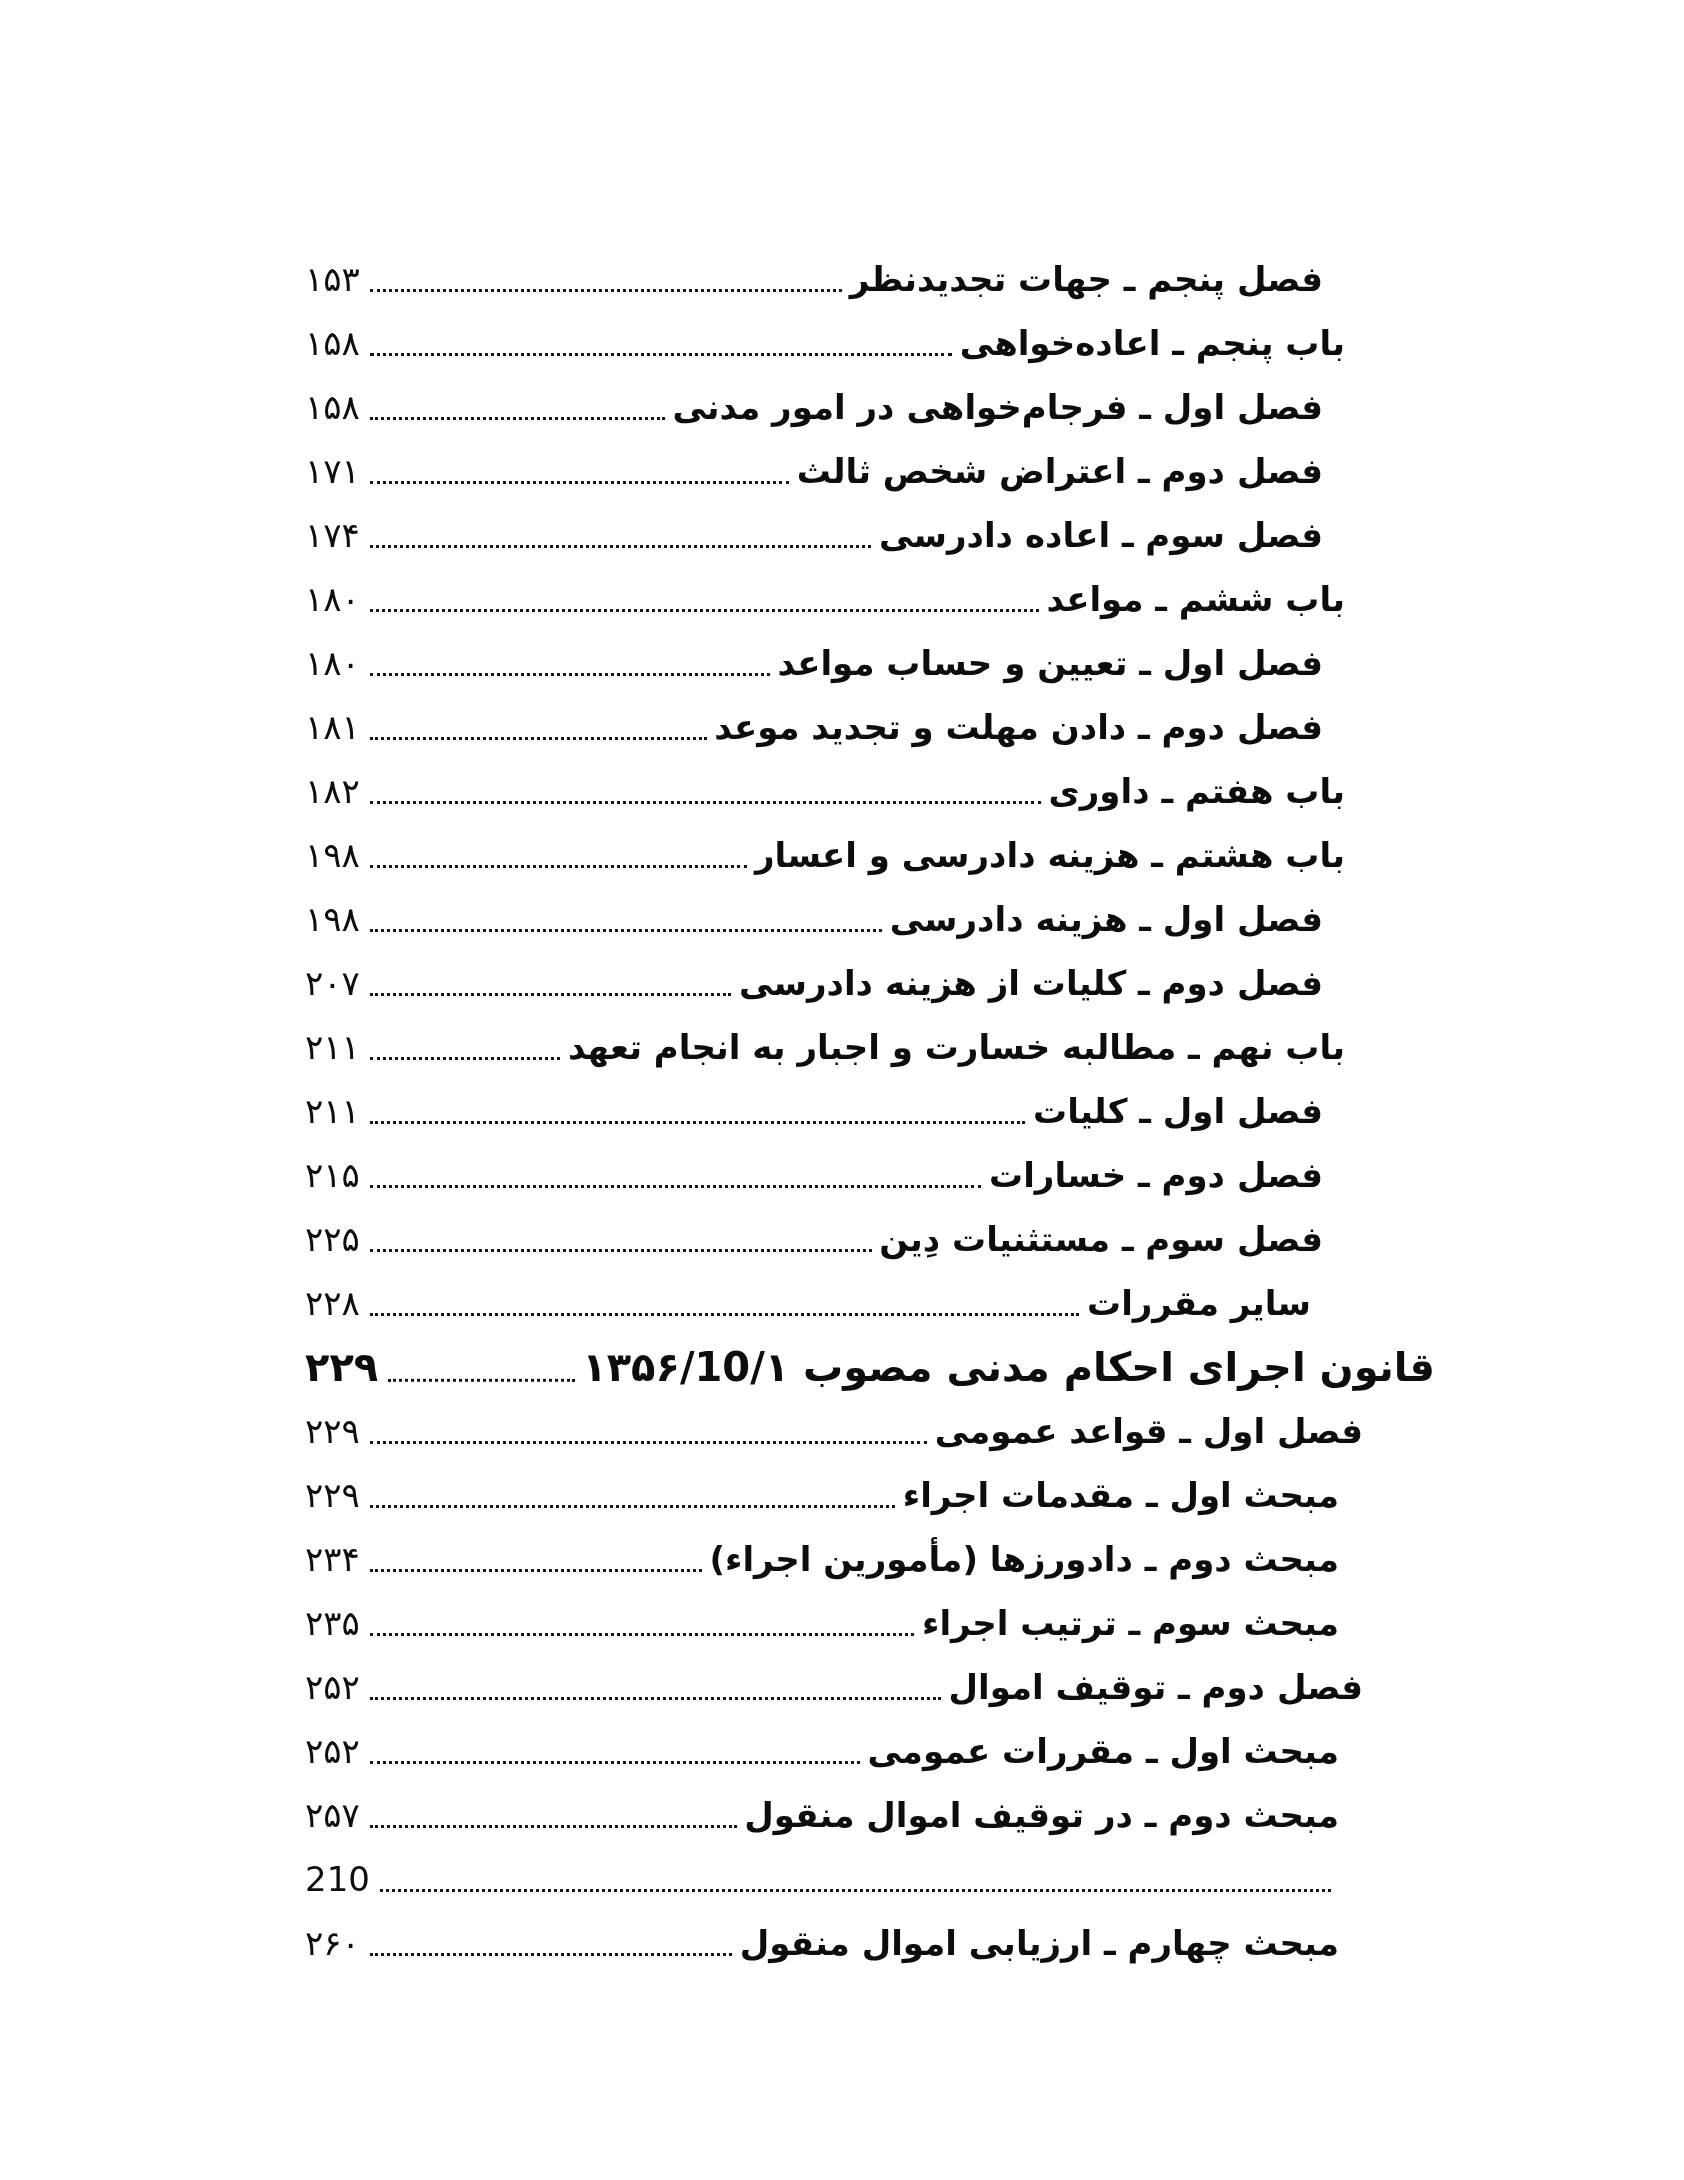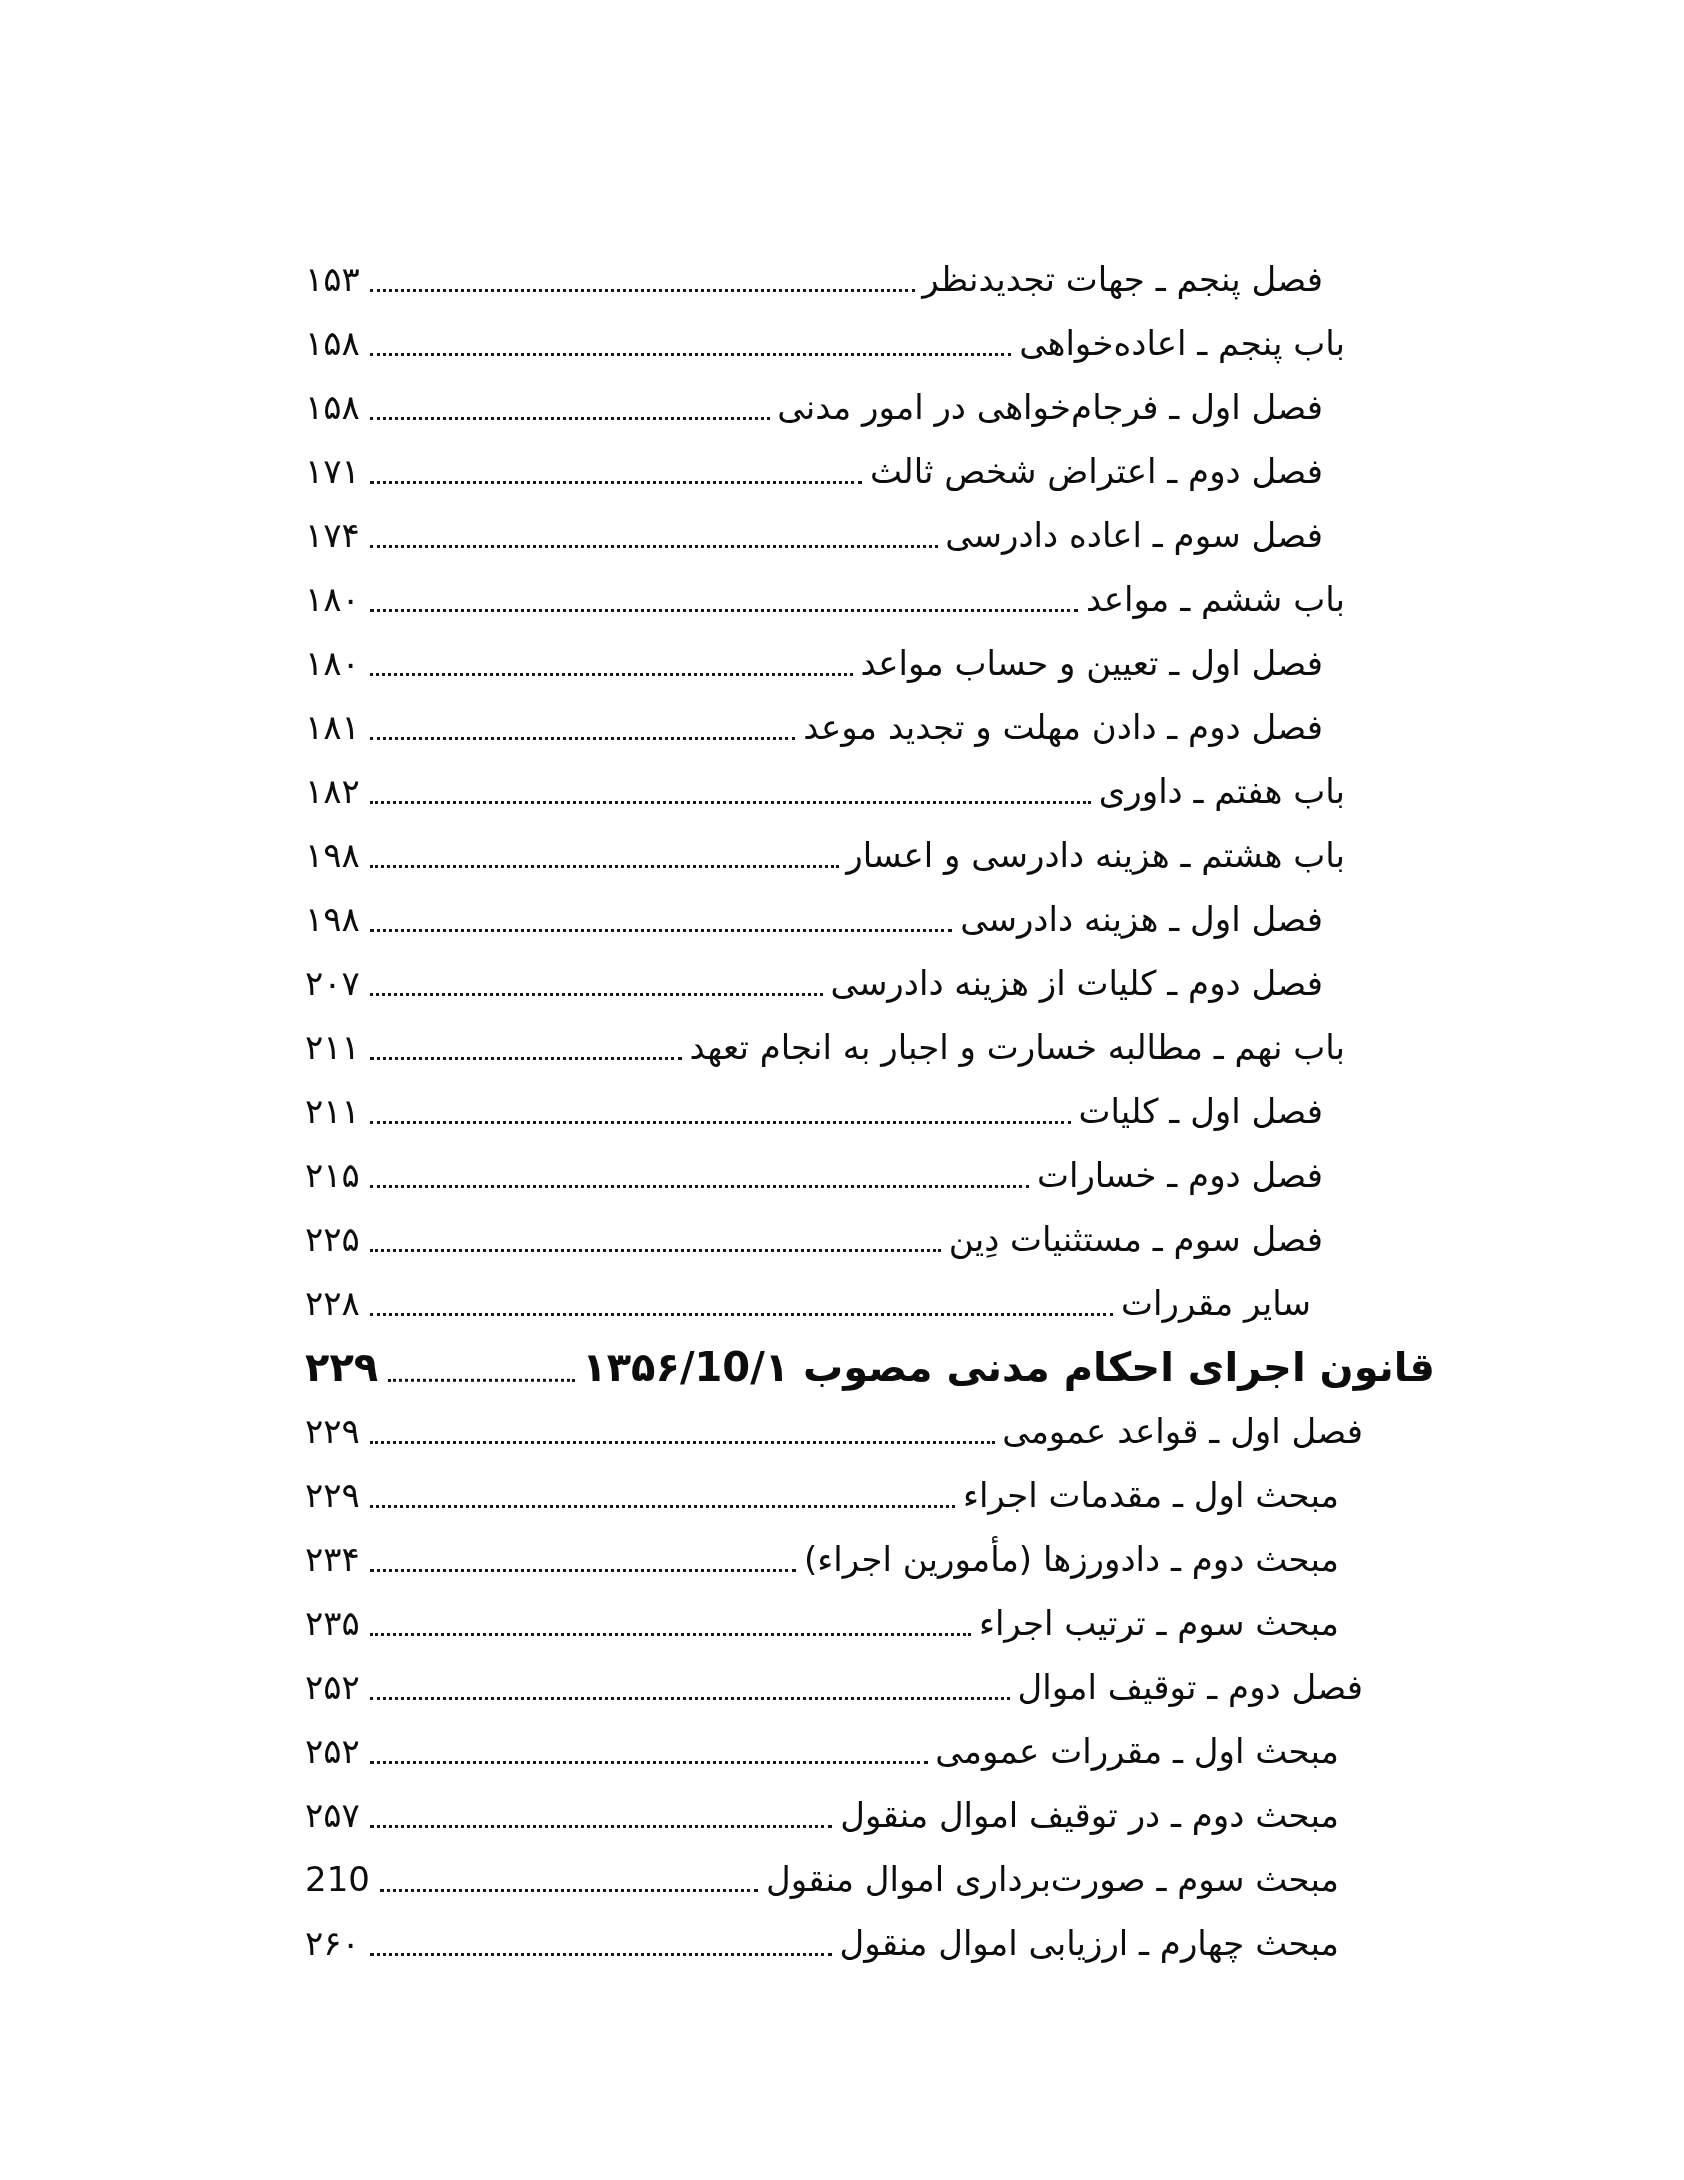--- a/index.html
+++ b/index.html
@@ -32,20 +32,21 @@
     display: flex;
     align-items: center;
     height: 64px;
     font-size: 34px;
     line-height: 1;
     white-space: nowrap;
   }
   .title {
     white-space: nowrap;
     flex: 0 0 auto;
+    font-weight: bold;
   }
   .leader {
     flex: 1 1 auto;
     min-width: 15.3px;
     height: 0;
     border-bottom: 3.4px dotted #161616;
     transform: translateY(11px);
     margin-right: 7.7px;
     margin-left: 10.2px;
   }
@@ -186,21 +187,20 @@
     <span class="title">مبحث اول ـ مقررات عمومی</span>
     <span class="leader"></span>
     <span class="pagenum">۲۵۲</span>
   </div>
       <div class="row level-mabhath">
     <span class="title">مبحث دوم ـ در توقیف اموال منقول</span>
     <span class="leader"></span>
     <span class="pagenum">۲۵۷</span>
   </div>
       <div class="row level-mabhath">
-    <span class="title">مبحث سوم ـ صورت‌برداری اموال منقول</span>
     <span class="leader"></span>
     <span class="pagenum">210</span>
   </div>
       <div class="row level-mabhath">
     <span class="title">مبحث چهارم ـ ارزیابی اموال منقول</span>
     <span class="leader"></span>
     <span class="pagenum">۲۶۰</span>
   </div>
     </main>
 </div>

